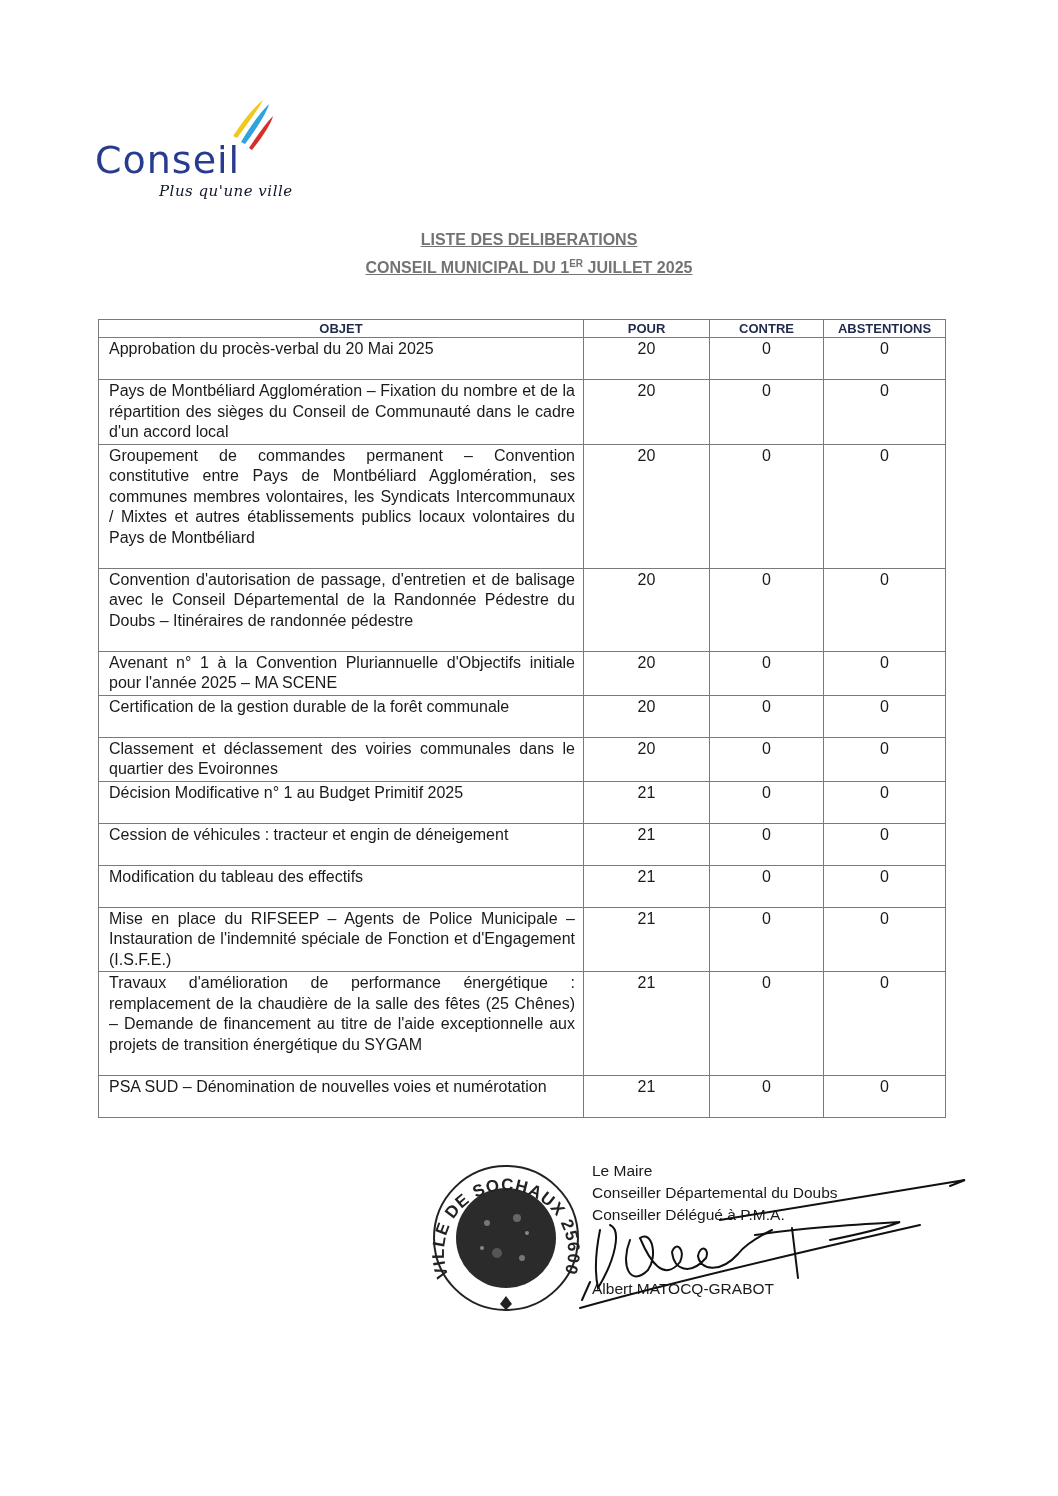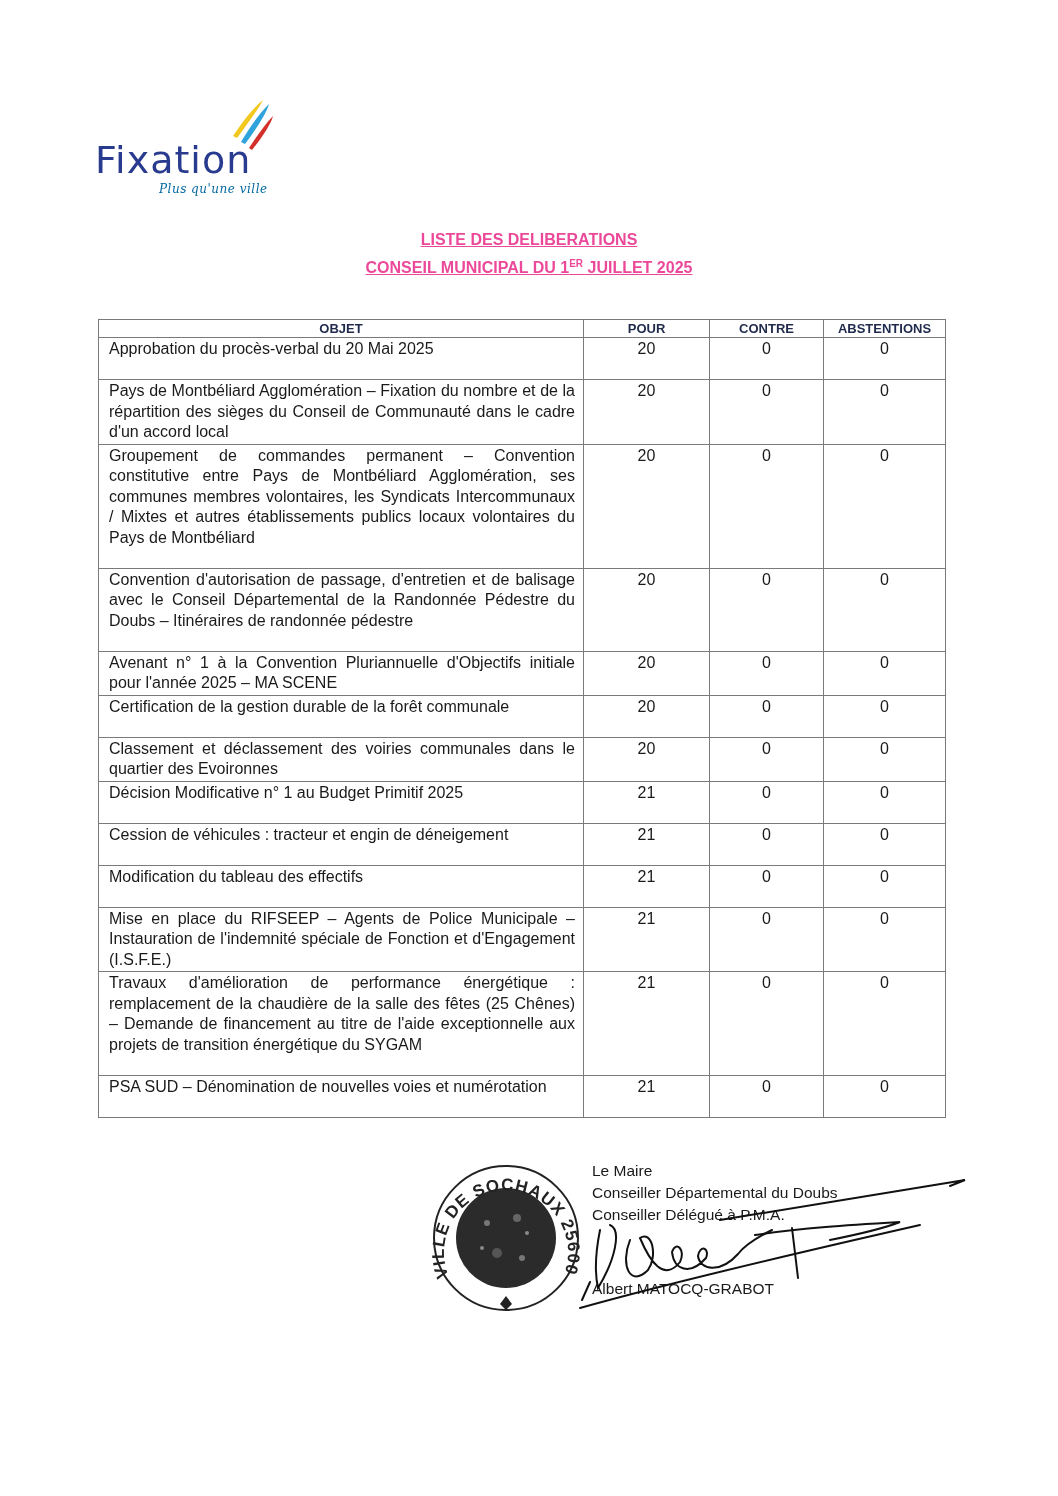--- a/index.html
+++ b/index.html
@@ -2,25 +2,25 @@
 <html><head>
 <meta charset="utf-8">
 <style>
   html, body { margin: 0; padding: 0; background: #ffffff; }
   body { width: 1058px; height: 1496px; position: relative; overflow: hidden; font-family: "Liberation Sans", sans-serif; color: #1a1a1a; }
 
   
   .logo { position: absolute; left: 95px; top: 96px; width: 220px; height: 110px; }
   .logo-strokes { position: absolute; left: 124px; top: 0; width: 60px; height: 60px; }
   .logo-name { position: absolute; left: 0; top: 42px; font-family: "DejaVu Sans", sans-serif; font-size: 38px; letter-spacing: 1px; color: #283b8f; font-weight: normal; }
-  .logo-tag { position: absolute; left: 64px; top: 86px; font-family: "DejaVu Serif", serif; font-style: italic; font-size: 12px; color: #0369a1; letter-spacing: 0.5px; }
+  .logo-tag { position: absolute; left: 64px; top: 86px; font-family: "DejaVu Serif", serif; font-style: italic; font-size: 15px; color: #0f172a; letter-spacing: 0.5px; }
 
   
   .title-block { position: absolute; left: 0; top: 228px; width: 1058px; text-align: center; }
-  .title-line { font-family: "Liberation Sans", sans-serif; font-weight: bold; font-size: 16px; color: #ec4899; text-decoration: underline; line-height: 24px; }
+  .title-line { font-family: "Liberation Sans", sans-serif; font-weight: bold; font-size: 16px; color: #737373; text-decoration: underline; line-height: 24px; }
   .title-line sup { font-size: 10px; vertical-align: 6px; }
 
   
   .delib-table { position: absolute; left: 98px; top: 319px; width: 847px; border-collapse: collapse; table-layout: fixed; }
   .delib-table th, .delib-table td { border: 1px solid #7a7a7a; }
   .delib-table th { font-size: 13px; font-weight: bold; color: #1f2a4d; height: 17px; padding: 0; text-align: center; vertical-align: middle; }
   .delib-table td { font-size: 16px; line-height: 20.5px; vertical-align: top; padding: 0; }
   .delib-table td.obj { text-align: justify; padding: 1px 8px 1px 10px; }
   .delib-table td.num { text-align: center; padding-top: 1px; }
   .col-obj { width: 485px; }
@@ -36,21 +36,21 @@
 </style>
 </head>
 <body>
 
 <div class="logo">
   <svg class="logo-strokes" viewBox="0 0 60 60">
     <path d="M14 40 C 22 28, 32 14, 44 4 C 40 12, 30 26, 18 42 Z" fill="#f2c81e"></path>
     <path d="M22 46 C 30 32, 40 18, 50 8 C 48 16, 38 32, 26 48 Z" fill="#2fa3dc"></path>
     <path d="M30 52 C 38 40, 46 28, 54 20 C 52 28, 44 40, 33 54 Z" fill="#d3302a"></path>
   </svg>
-  <div class="logo-name">Fixation</div>
+  <div class="logo-name">Conseil</div>
   <div class="logo-tag">Plus qu'une ville</div>
 </div>
 
 <div class="title-block">
   <div class="title-line">LISTE DES DELIBERATIONS</div>
   <div class="title-line"><span>CONSEIL MUNICIPAL DU 1</span><sup>ER</sup><span> JUILLET 2025</span></div>
 </div>
 
 <table class="delib-table">
   <colgroup>

